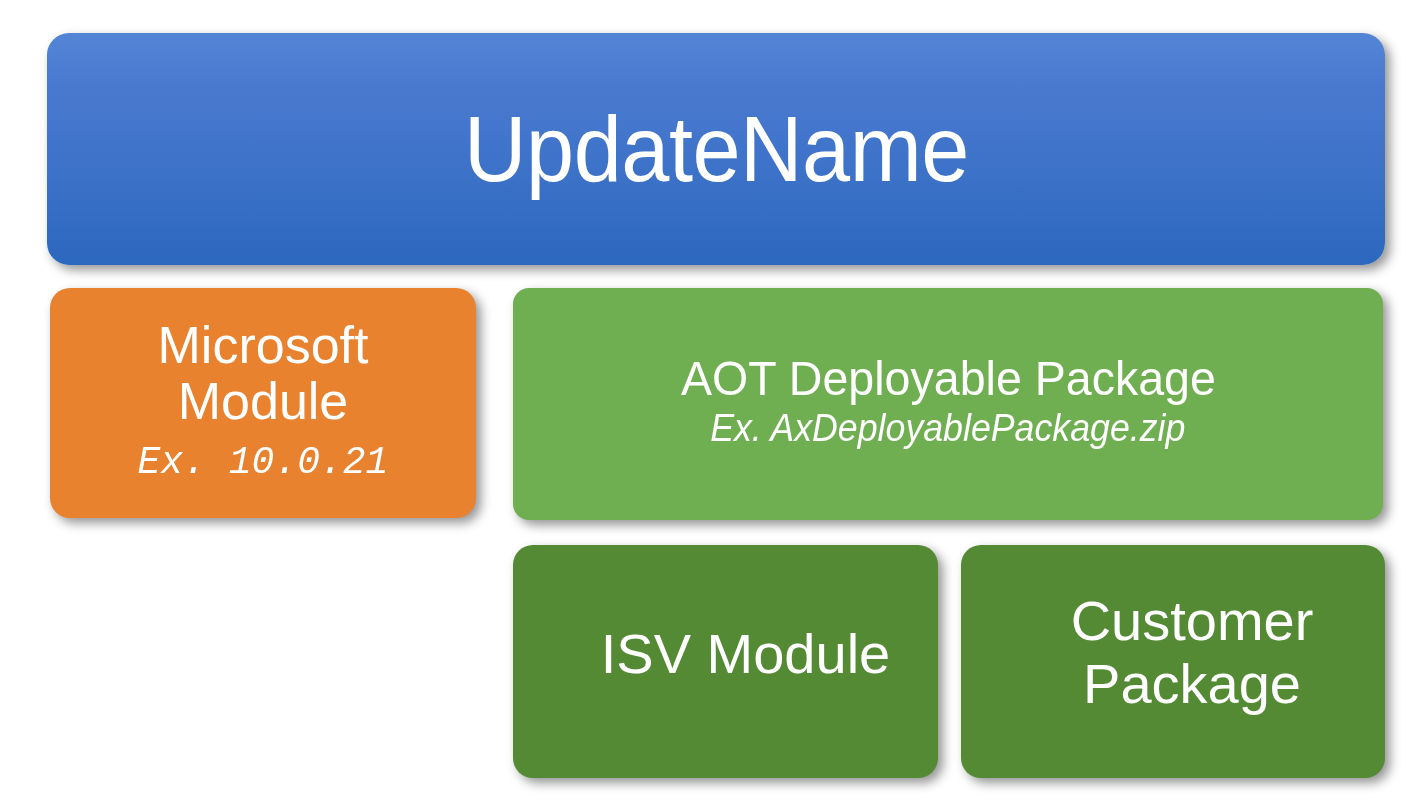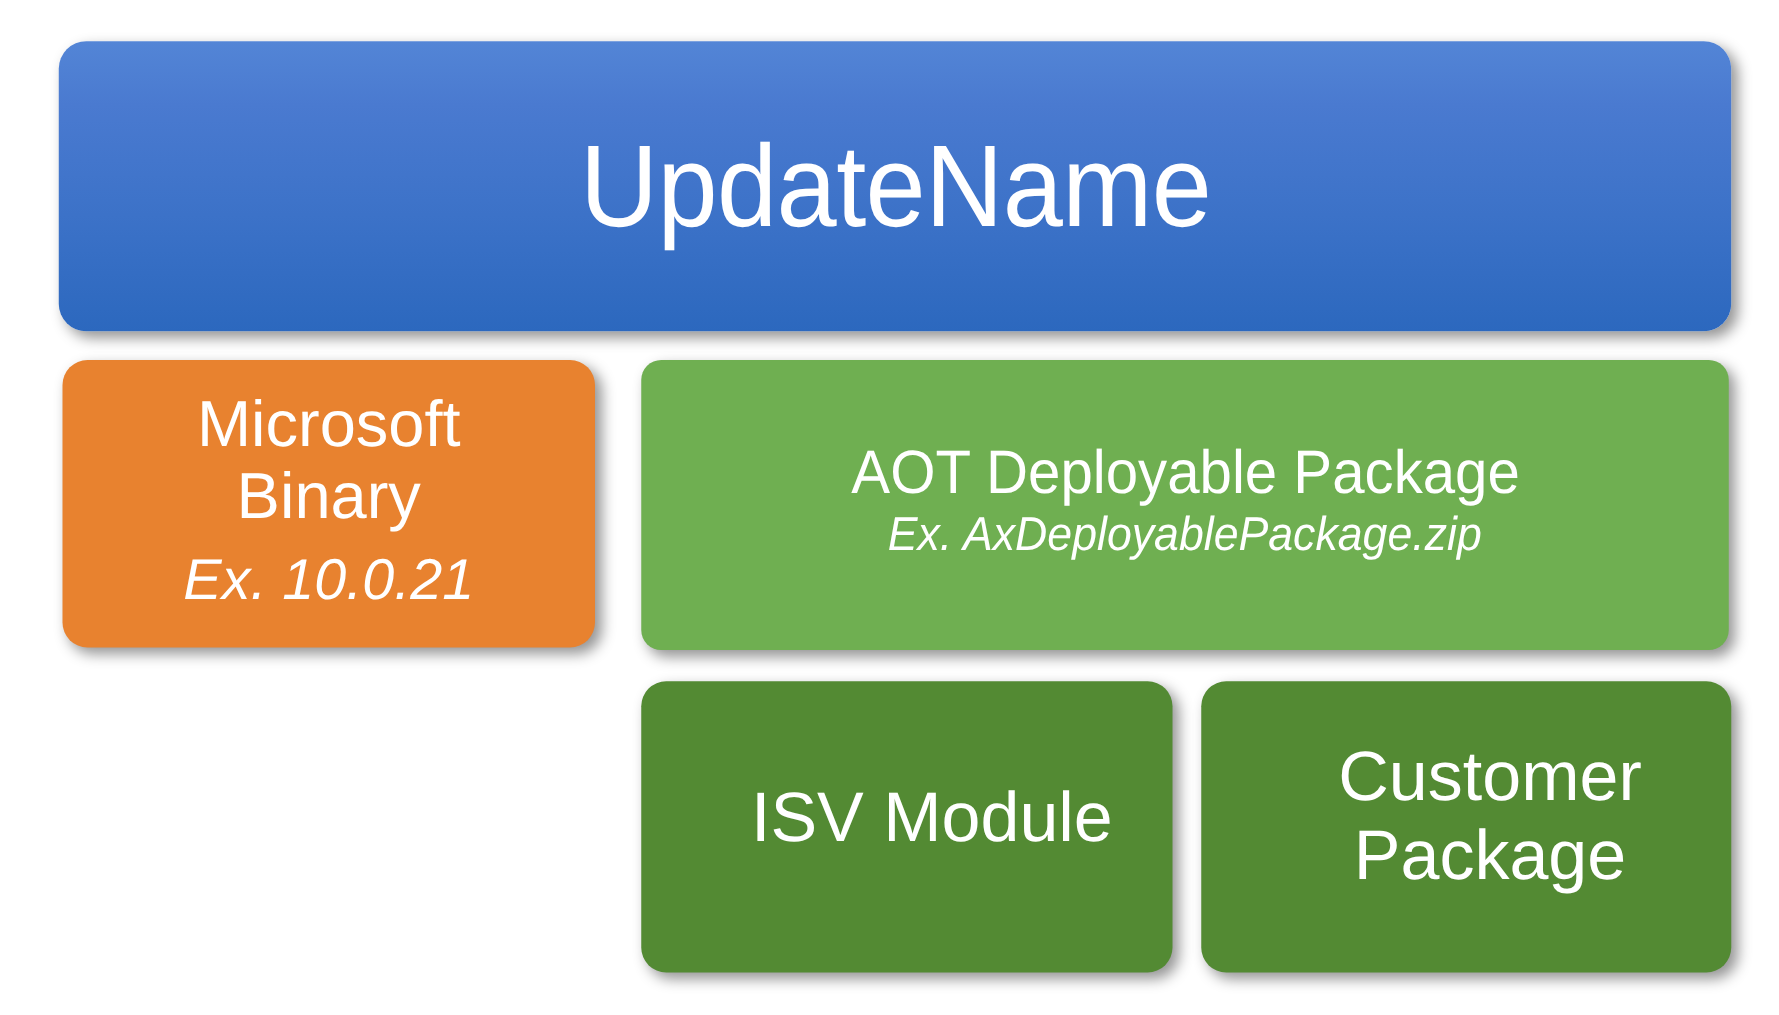--- a/index.html
+++ b/index.html
@@ -60,25 +60,26 @@
     height: 230px;
     background: #E8822F;
     padding: 6px 10px 10px;
   }
   #node-microsoft-binary .main {
     font-size: 52px;
     line-height: 1.08;
     font-weight: 400;
   }
   #node-microsoft-binary .sub {
-    font-size: 46px;
+    font-size: 38px;
     line-height: 1.15;
     font-style: italic;
     font-weight: 400;
     margin-top: 12px;
+    font-family: Liberation Mono, monospace;
   }
 
   
   #node-aot-deployable-package {
     left: 513px;
     top: 288px;
     width: 870px;
     height: 232px;
     background: #6FAF51;
     padding: 4px 14px 10px;
@@ -128,21 +129,21 @@
 <body>
 
 <div id="canvas">
 
   <div class="node" id="node-update-name">
     <div class="title">UpdateName</div>
   </div>
 
   <div class="node" id="node-microsoft-binary">
     <div class="main">Microsoft</div>
-    <div class="main">Binary</div>
+    <div class="main">Module</div>
     <div class="sub">Ex. 10.0.21</div>
   </div>
 
   <div class="node" id="node-aot-deployable-package">
     <div class="main">AOT Deployable Package</div>
     <div class="sub">Ex. AxDeployablePackage.zip</div>
   </div>
 
   <div class="node node-module" id="node-isv-module">
     <div class="main">ISV Module</div>

